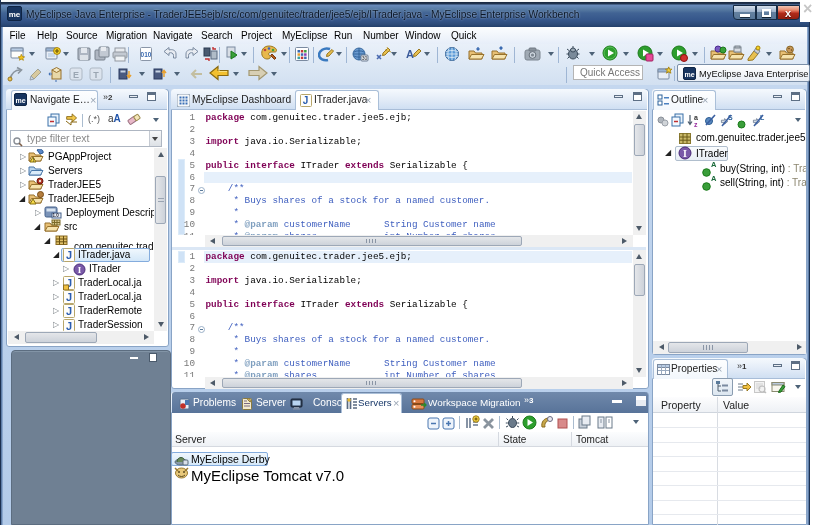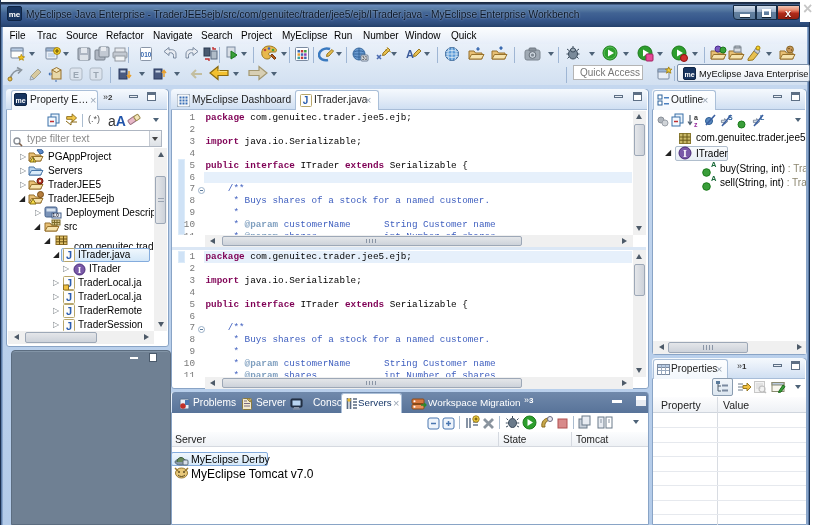--- a/index.html
+++ b/index.html
@@ -75,23 +75,23 @@
   <div id="bclose" class="wbtn">
       <div class="wglyph" style="left:7px;top:1px;font-size:11px;text-shadow:0 1px 1px #400;">x</div>
     </div>
 </div>
 
 <div class="abs" style="left:810px;top:0;width:7px;height:525px;background:#fff;"></div>
 <div class="abs" style="left:800px;top:0px;width:17px;height:22px;background:#fff;"></div>
 <div class="abs" style="left:803px;top:0px;color:#c6c6c6;font-size:16px;font-weight:bold;">×</div>
 <div id="menubar"></div>
 <div class="mitem" style="left:9.5px;">File</div>
-<div class="mitem" style="left:37px;">Trac</div>
+<div class="mitem" style="left:37px;">Help</div>
 <div class="mitem" style="left:66px;">Source</div>
-<div class="mitem" style="left:106px;">Refactor</div>
+<div class="mitem" style="left:106px;">Migration</div>
 <div class="mitem" style="left:153px;">Navigate</div>
 <div class="mitem" style="left:201px;">Search</div>
 <div class="mitem" style="left:241px;">Project</div>
 <div class="mitem" style="left:282px;">MyEclipse</div>
 <div class="mitem" style="left:334px;">Run</div>
 <div class="mitem" style="left:363px;">Number</div>
 <div class="mitem" style="left:405px;">Window</div>
 <div class="mitem" style="left:451px;">Quick</div>
 <div id="toolbars"></div>
 
@@ -327,39 +327,39 @@
 <div class="abs" style="left:674px;top:66px;width:1px;height:15px;background:#9fb6d4;"></div>
 <div id="perspbtn"></div>
 <div class="melogo abs" style="left:683px;top:67px;width:13px;height:13px;font-size:7px;line-height:13px;">me</div>
 <div class="abs" style="left:699px;top:69px;font-size:9.3px;color:#111;white-space:nowrap;">MyEclipse Java Enterprise</div>
 <div id="main"></div>
 
 <div class="panel" id="explorer" style="left:6px;top:89px;width:163px;height:258px;"></div>
 <div class="tabrow" style="left:6px;top:89px;width:161px;"></div>
 <div class="tab-sel" style="left:11px;top:90px;width:87px;"></div>
 <div class="melogo abs" style="left:14px;top:93px;width:13px;height:13px;font-size:7px;line-height:13px;">me</div>
-<div class="tabtext abs" style="left:30px;top:94px;">Property E…</div>
+<div class="tabtext abs" style="left:30px;top:94px;">Navigate E…</div>
 <div class="abs" style="left:90px;top:94px;color:#9aa6b5;font-size:11px;">×</div>
 <div class="abs chev" style="left:103px;top:92px;">»<span style="font-size:8px;font-weight:bold;">2</span></div>
 
 <div class="abs" style="left:129px;top:95px;width:9px;height:3px;border:1px solid #5d6f85;background:#e8edf4;"></div>
 <div class="abs" style="left:147px;top:92px;width:9px;height:9px;border:1px solid #5d6f85;background:#fff;box-shadow:inset 0 2px 0 #5d6f85;"></div>
 
 <div class="abs" style="left:47px;top:113px;"><svg width="14" height="14">
       <rect x="4" y="1" width="8" height="9" fill="#eaf3fb" stroke="#3a70a8"></rect>
       <rect x="1" y="4" width="8" height="9" fill="#f4f9fe" stroke="#3a70a8"></rect>
       <line x1="3" y1="8.5" x2="7" y2="8.5" stroke="#c03030" stroke-width="1.5"></line>
     </svg></div>
 <div class="abs" style="left:64px;top:113px;"><svg width="14" height="14">
       <path d="M2 5 L8 5 L8 2 L13 6.5 L8 11 L8 8 L2 8 Z" fill="#f2c94c" stroke="#8a6914" transform="scale(0.9) translate(1,-1)"></path>
       <path d="M13 9 L7 9 L7 12 L2 8 " fill="none" stroke="#8a6914"></path>
     </svg></div>
 <div class="abs" style="left:82px;top:114px;width:1px;height:13px;background:#aabccf;"></div>
 <div class="abs" style="left:88px;top:114px;font-size:9px;color:#555;">(.*)</div>
-<div class="abs" style="left:108px;top:113px;font-size:14px;color:#333;">a<span style="color:#2255aa;font-weight:bold;">A</span></div>
+<div class="abs" style="left:108px;top:113px;font-size:10px;color:#333;">a<span style="color:#2255aa;font-weight:bold;">A</span></div>
 <div class="abs" style="left:126px;top:112px;"><svg width="15" height="15">
       <rect x="2" y="6" width="8" height="5" rx="1" fill="#e8b8c8" stroke="#9a7080" transform="rotate(-35 6 8)"></rect>
       <rect x="8" y="3.4" width="5" height="5" rx="1" fill="#f5e6b8" stroke="#9a8a50" transform="rotate(-35 10 5)"></rect>
     </svg></div>
 <div class="tdrop" style="left:153px;top:118px;"></div>
 
 <div class="abs" style="left:10px;top:130px;width:152px;height:17px;background:#fff;border:1px solid #aeb6c2;"></div>
 <div class="abs" style="left:13px;top:133px;width:10px;height:10px;">
 <svg width="10" height="10">
       <circle cx="4" cy="4" r="3" fill="none" stroke="#8a8f96" stroke-width="1.4"></circle>
@@ -713,21 +713,21 @@
       <rect x="9" y="8" width="5" height="5" rx="1" fill="#d8e0ea" stroke="#5a6a7a"></rect>
     </svg></div>
 <div class="abs" style="left:191px;top:453px;font-size:10.5px;color:#000;">MyEclipse Derby</div>
 <div class="abs" style="left:174px;top:466px;"><svg width="15" height="14">
       <ellipse cx="7.5" cy="7" rx="6" ry="5" fill="#e8c87a" stroke="#9a7a30"></ellipse>
       <circle cx="5" cy="6" r="1" fill="#5a4a20"></circle>
       <circle cx="10" cy="6" r="1" fill="#5a4a20"></circle>
       <path d="M1 2 L4 5 M14 2 L11 5" stroke="#9a7a30" stroke-width="1.5"></path>
       <path d="M4 9 C6 11 9 11 11 9" stroke="#5a4a20" fill="none"></path>
     </svg></div>
-<div class="abs" style="left:191px;top:467px;font-size:12px;color:#000;">MyEclipse Tomcat v7.0</div>
+<div class="abs" style="left:191px;top:467px;font-size:15px;color:#000;">MyEclipse Tomcat v7.0</div>
 
 <div class="abs" style="left:172px;top:432px;width:476px;height:15px;background:linear-gradient(#fcfdfe,#eef1f5);border-bottom:1px solid #d5d9e0;"></div>
 <div class="abs" style="left:175px;top:433px;font-size:10.5px;color:#222;">Server</div>
 <div class="abs" style="left:503px;top:434px;font-size:10px;color:#222;">State</div>
 <div class="abs" style="left:576px;top:434px;font-size:10px;color:#222;">Tomcat</div>
 <div class="abs" style="left:498px;top:432px;width:1px;height:15px;background:#d5d9e0;"></div>
 <div class="abs" style="left:571px;top:432px;width:1px;height:15px;background:#d5d9e0;"></div>
 <div id="serverrows"></div>
 
 <div class="panel" id="outline" style="left:652px;top:89px;width:155px;height:266px;"></div>

